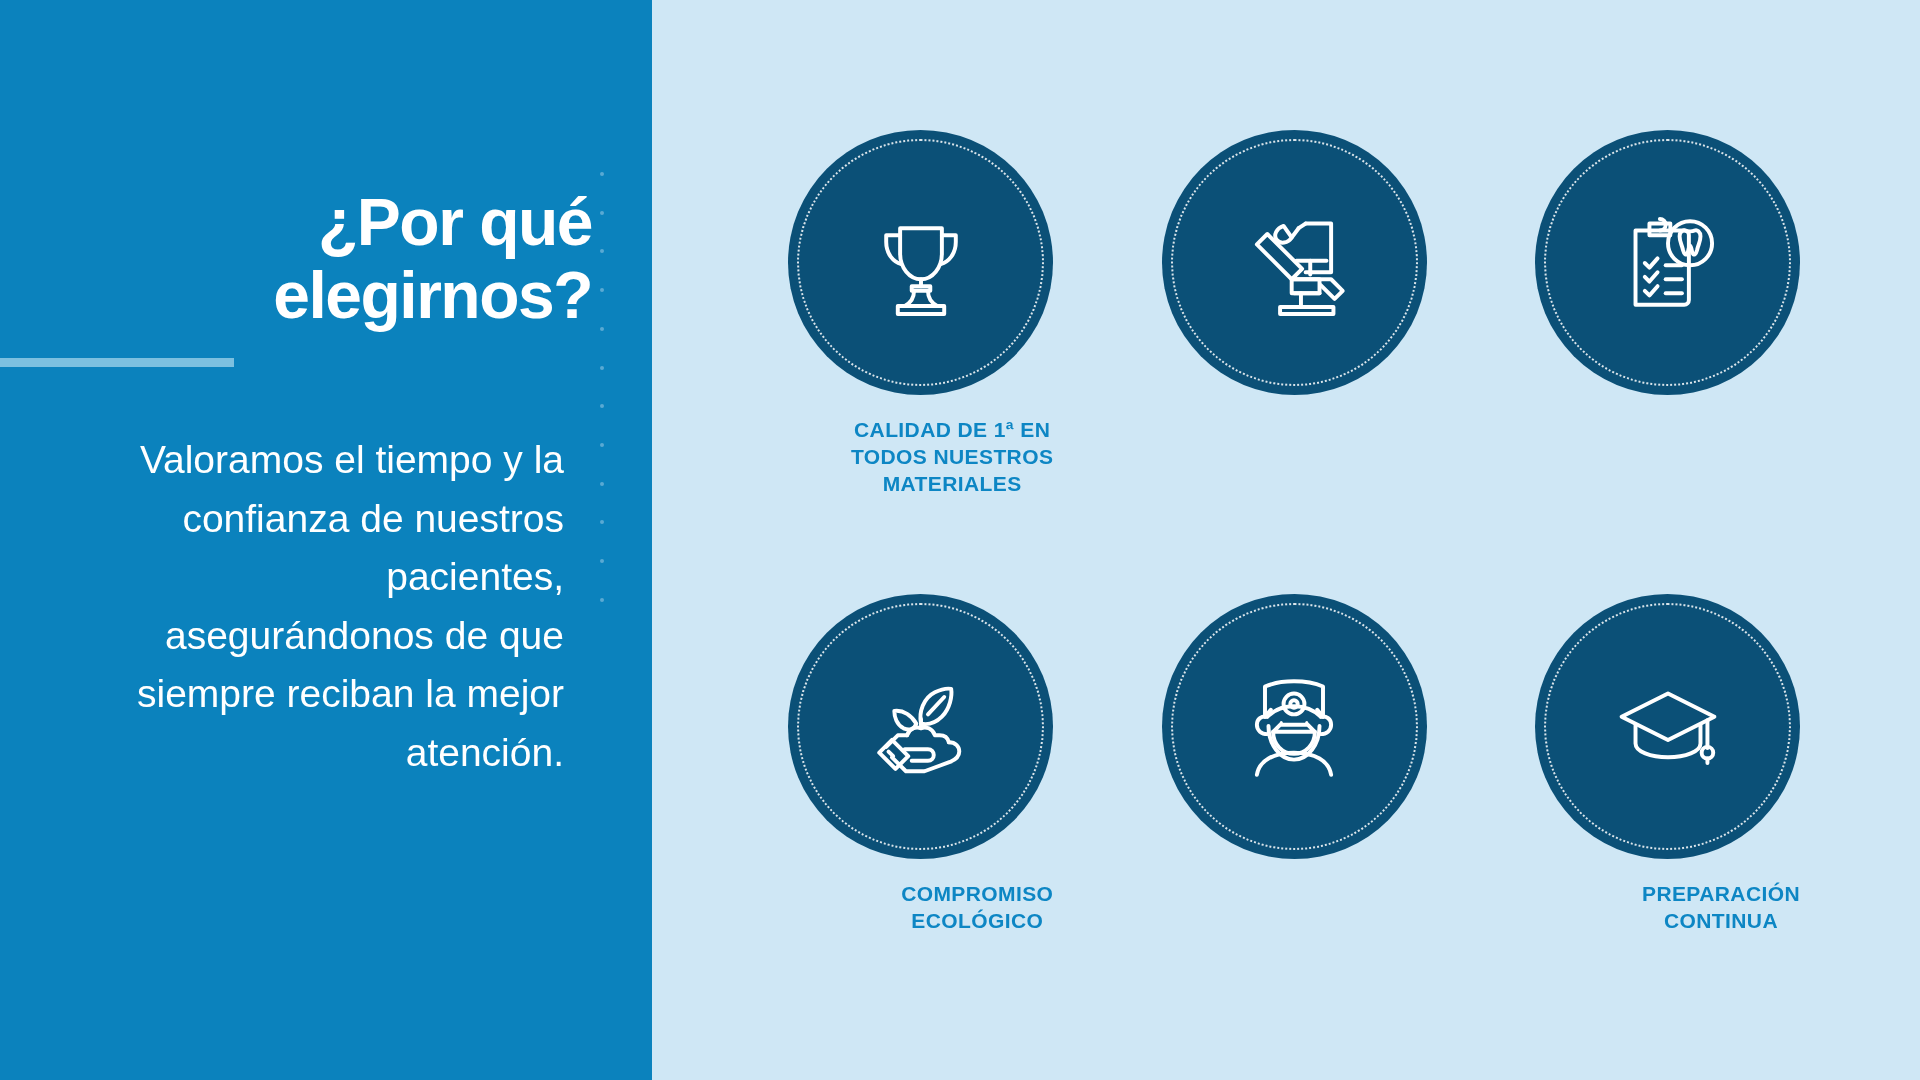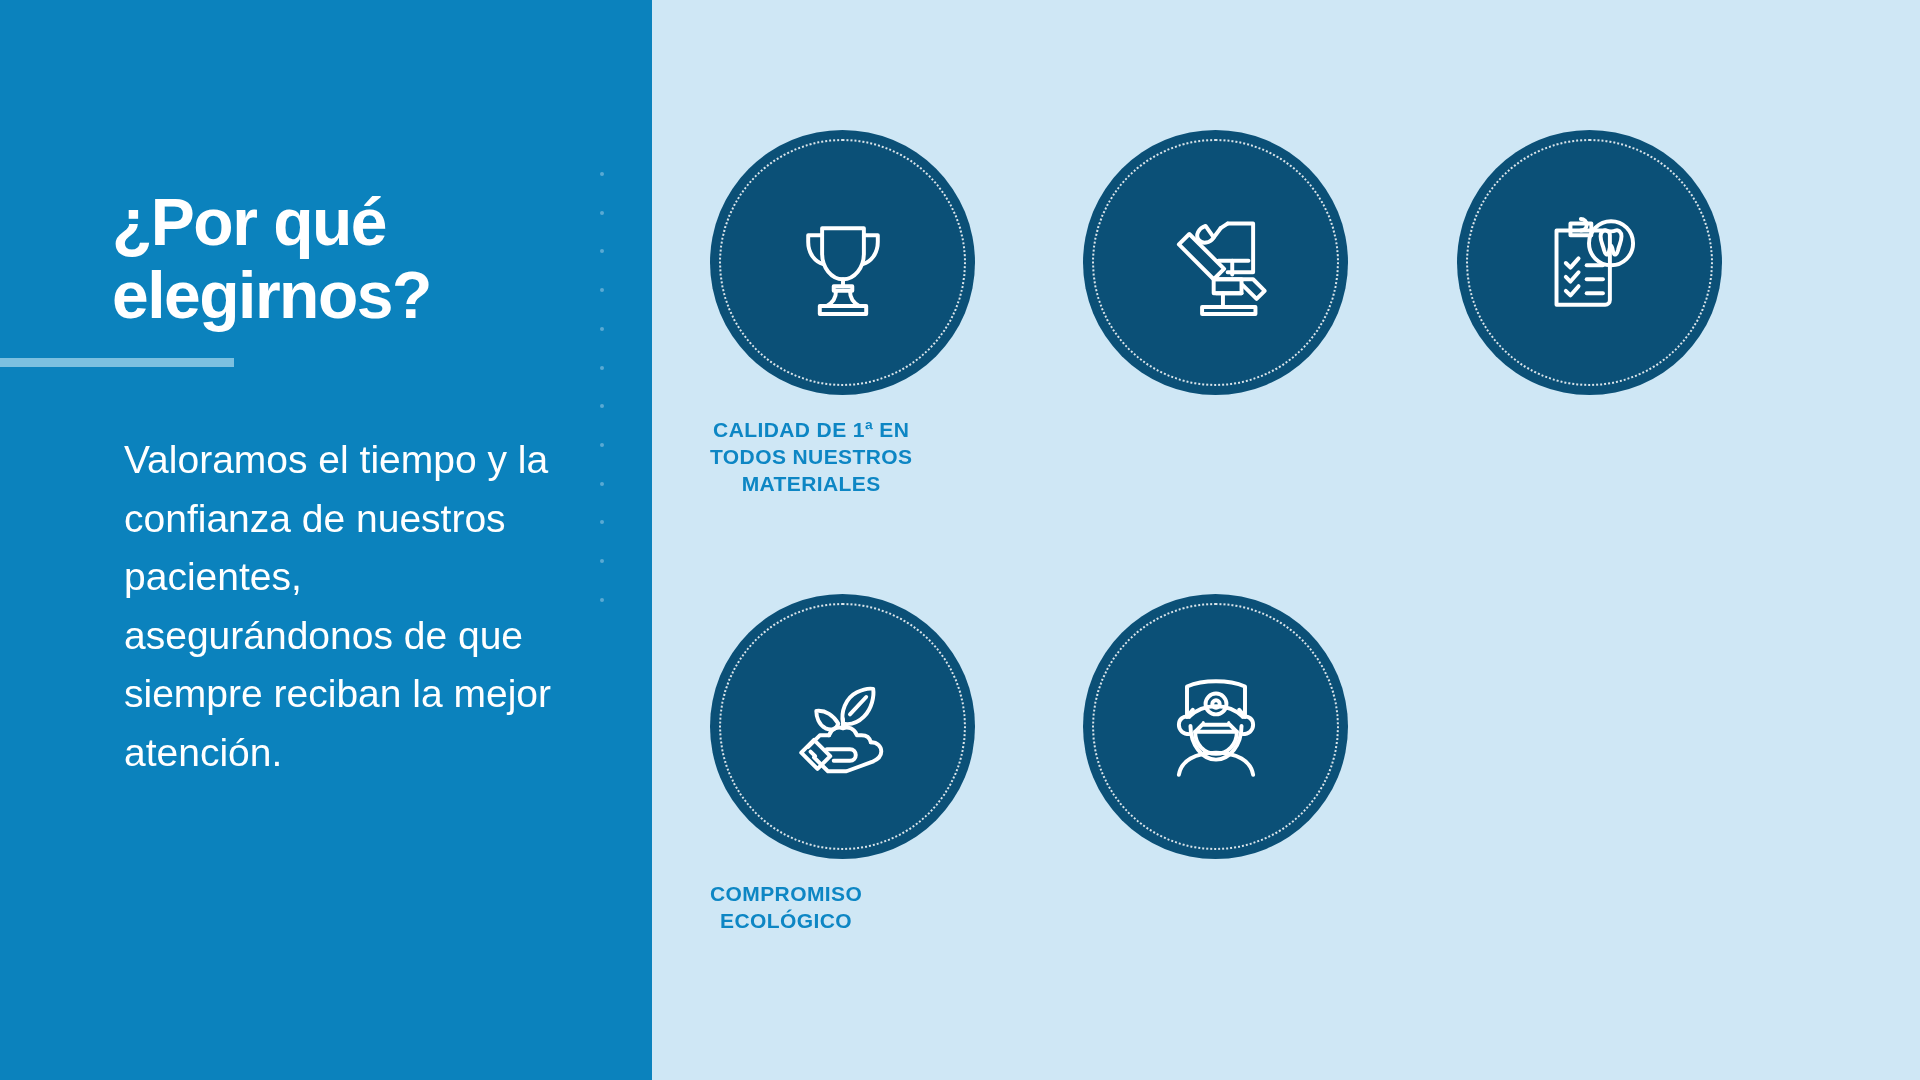--- a/index.html
+++ b/index.html
@@ -10,20 +10,21 @@
   }
   .page{position:relative;width:1920px;height:1080px;display:flex;}
 
   
   .left-panel{
     position:relative;
     width:652px;height:1080px;
     background:#0b82bd;
     flex:0 0 652px;
     box-sizing:border-box;
+    text-align:right;
   }
   .headline{
     position:absolute;
     left:112px; top:142px;
     width:480px;
     color:#ffffff;
     font-weight:bold;
     font-size:66px;
     line-height:1.10;
     letter-spacing:-1.5px;
@@ -66,21 +67,21 @@
   .grid{
     position:absolute;
     left:58px; top:130px;
     width:1090px;
     display:grid;
     grid-template-columns:repeat(3,1fr);
     grid-row-gap:96px;
     grid-column-gap:30px;
   }
   .cell{
-    display:flex;flex-direction:column;align-items:flex-start;
+    display:flex;flex-direction:column;align-items:flex-end;
   }
   .circle{
     position:relative;
     width:265px;height:265px;border-radius:50%;
     background:#0b5077;
     display:flex;align-items:center;justify-content:center;
   }
   .circle .ring{
     position:absolute;inset:9px;border-radius:50%;
     border:2px dotted rgba(255,255,255,.85);
@@ -220,16 +221,30 @@
             <path d="M28 50 c0 16 10 29 22 29 s22 -13 22 -29"></path>
             <path d="M32 55 h36 l-6 -6 h-24 z"></path>
             <path d="M32 55 c0 11 8 19 18 19 s18 -8 18 -19"></path>
             <circle cx="39" cy="47" r="1.3" fill="#ffffff" stroke="none"></circle>
             <circle cx="61" cy="47" r="1.3" fill="#ffffff" stroke="none"></circle>
             <path d="M18 92 c2 -12 14 -19 32 -19 s30 7 32 19"></path>
           </svg>
         </div>
       </div>
 
+      <div class="cell">
+        <div class="circle">
+          <span class="ring"></span>
+          <svg viewBox="0 0 100 100" fill="none" stroke="#ffffff" stroke-width="3.4" stroke-linecap="round" stroke-linejoin="round">
+            <path d="M50 22 L10 42 L50 62 L90 42 Z"></path>
+            <path d="M22 49 v16 c0 7 13 12 28 12 s28 -5 28 -12 v-16"></path>
+            <path d="M84 45 v24"></path>
+            <circle cx="84" cy="73" r="5"></circle>
+            <path d="M84 78 v4"></path>
+          </svg>
+        </div>
+        <div class="cell-label">PREPARACIÓN
+CONTINUA</div>
+      </div>
 
     </div>
   </section>
 </div>
 
 </body></html>

